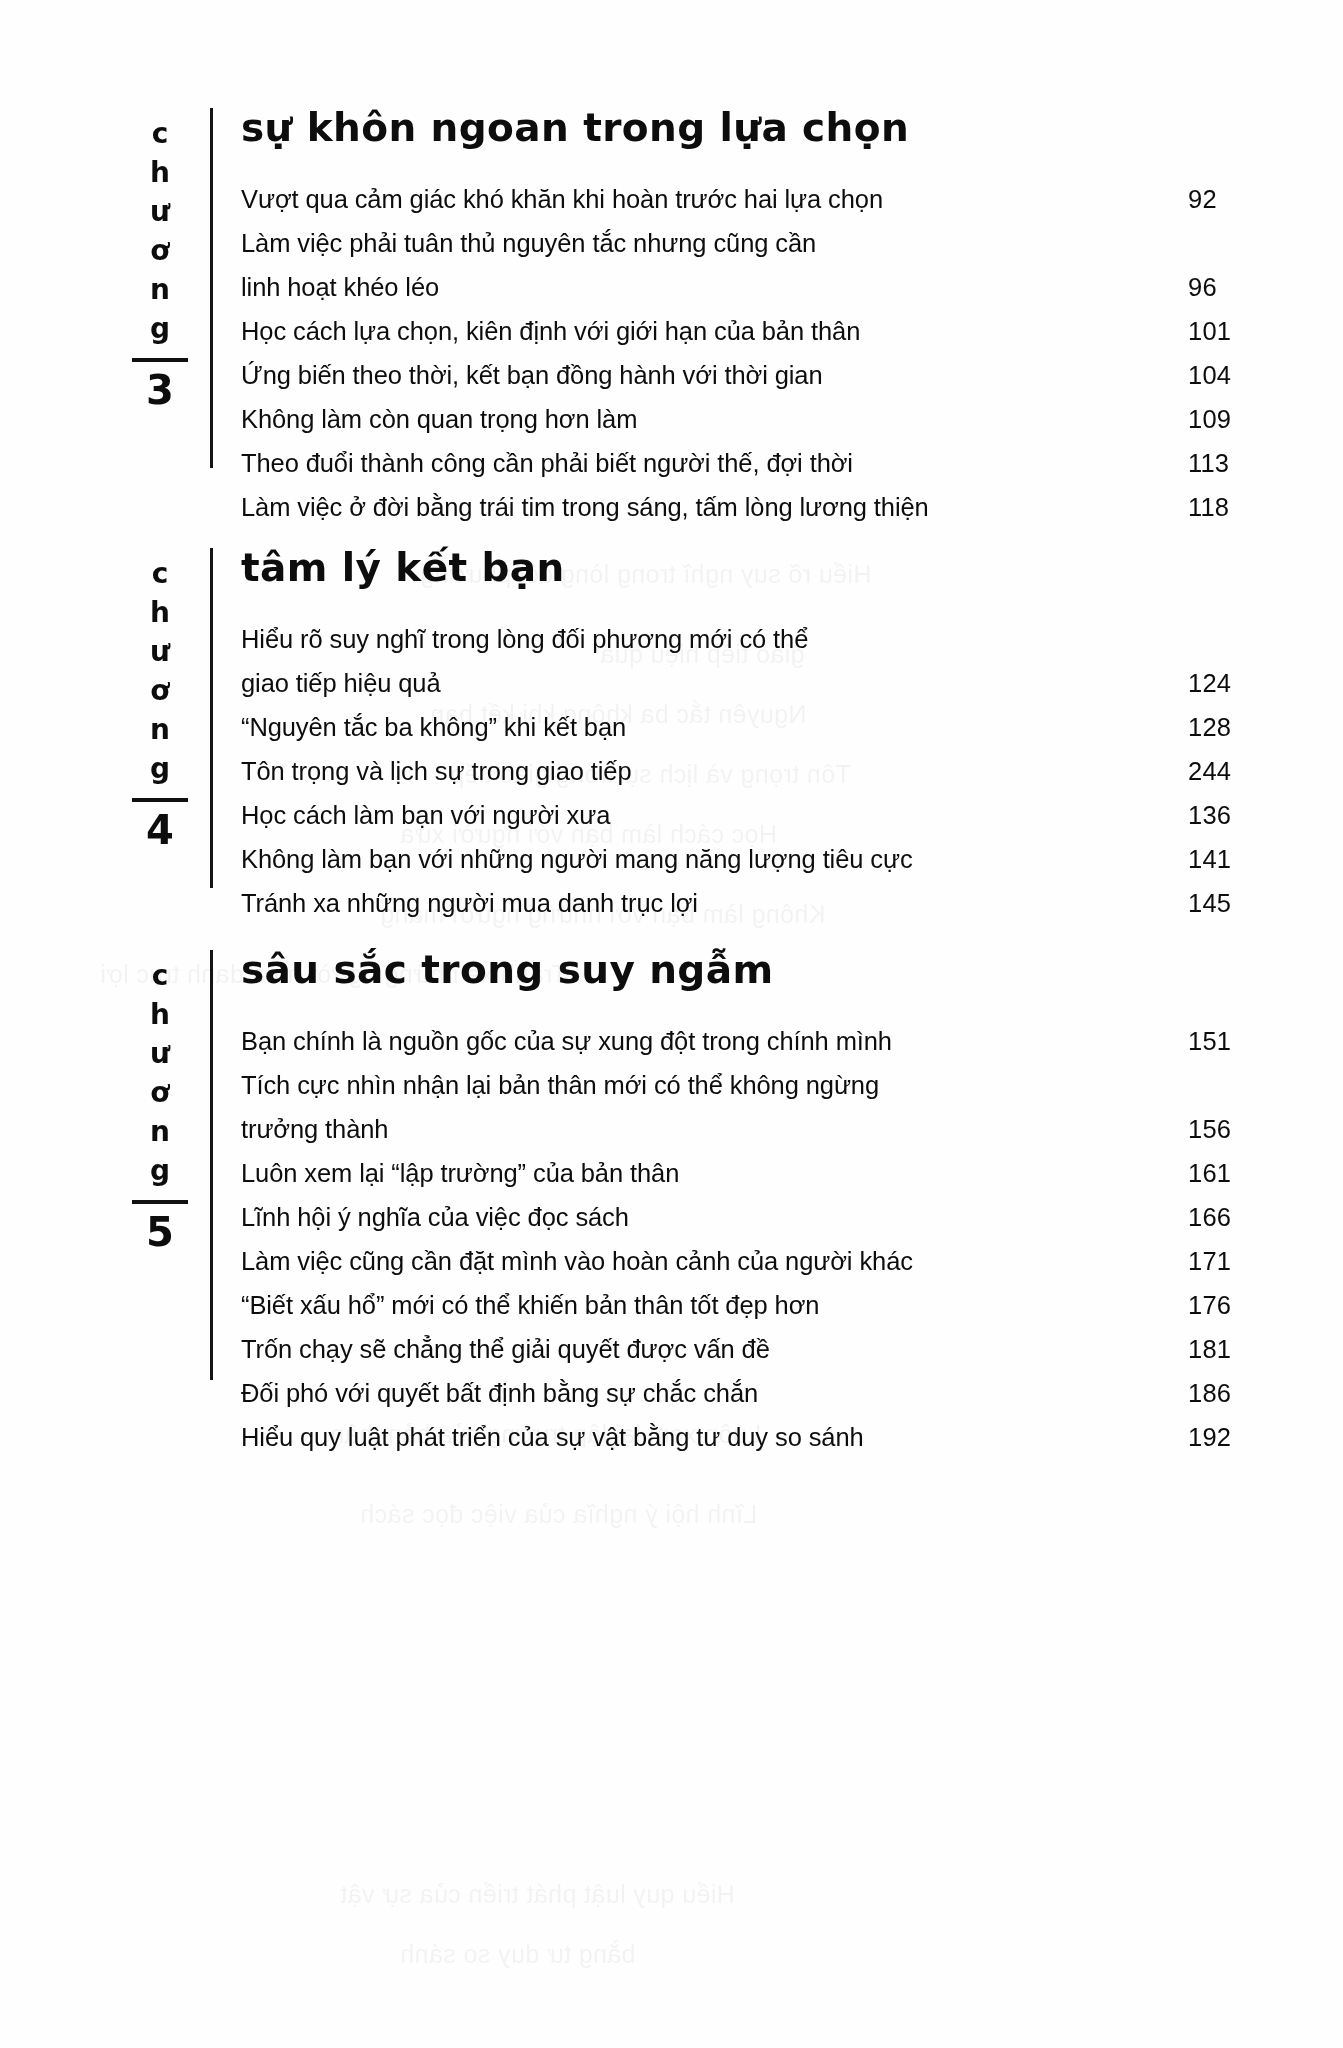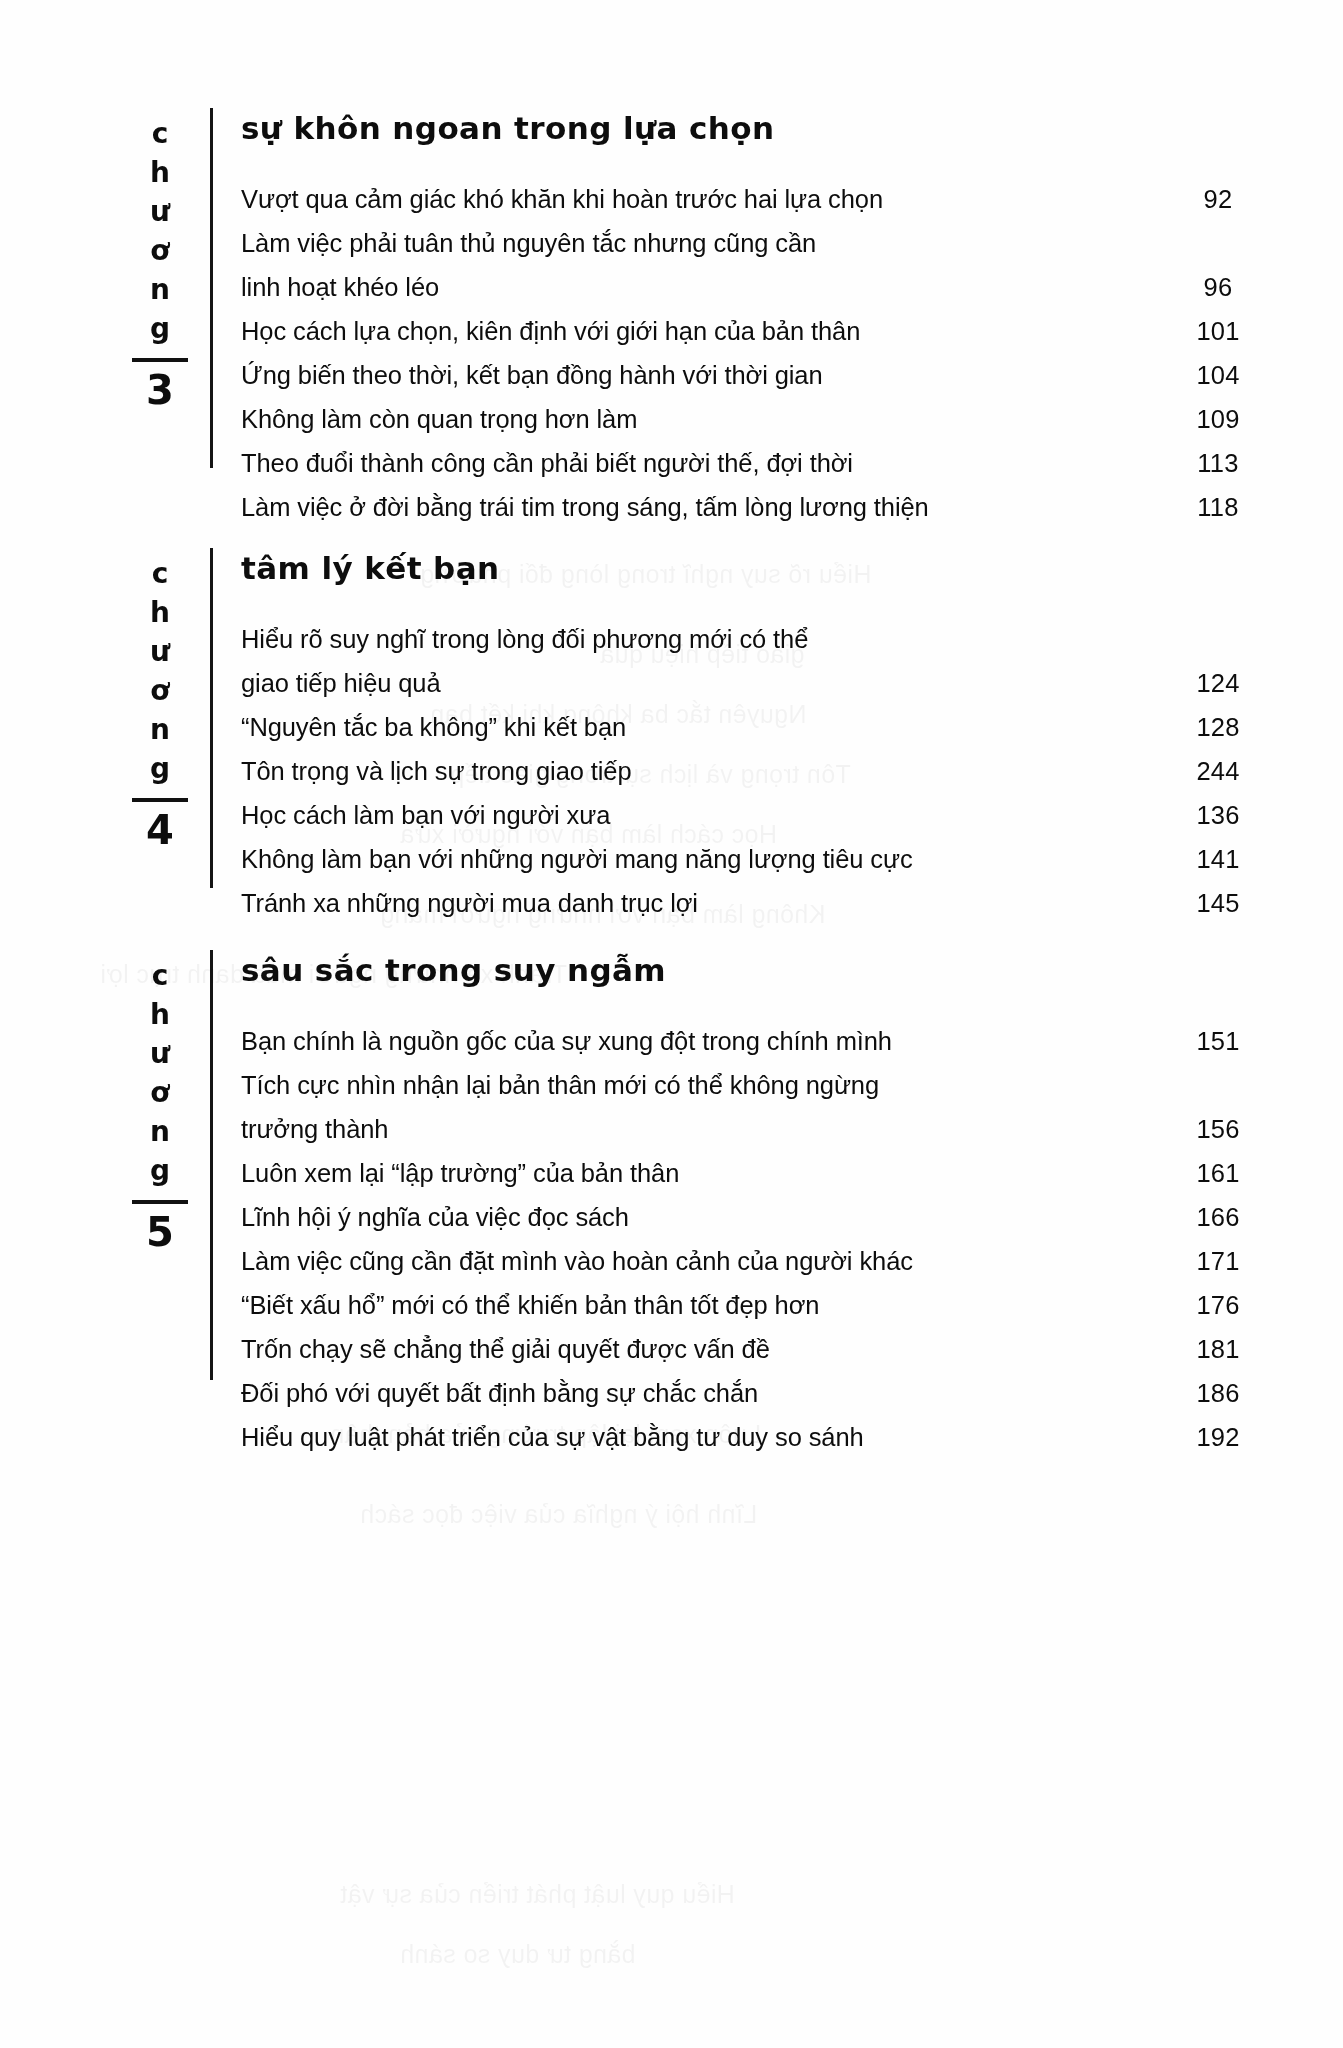--- a/index.html
+++ b/index.html
@@ -94,21 +94,21 @@
 
   
   .chapter-body {
     flex: 1;
     padding-right: 95px;
   }
 
   .chapter-heading {
     font-family: "DejaVu Sans", sans-serif;
     font-weight: 700;
-    font-size: 31px;
+    font-size: 39px;
     line-height: 40px;
     letter-spacing: 0.4px;
     margin: 0 0 32px 0;
     white-space: nowrap;
   }
 
   .entry {
     display: flex;
     align-items: baseline;
     font-size: 25.5px;
@@ -119,21 +119,21 @@
     flex: 0 1 auto;
     white-space: nowrap;
     letter-spacing: -0.1px;
   }
   .entry-spacer {
     flex: 1 1 auto;
     min-width: 10px;
   }
   .entry-page {
     flex: 0 0 60px;
-    text-align: center;
+    text-align: left;
     font-size: 25.5px;
     letter-spacing: 0.2px;
   }
   .entry.no-page .entry-page { visibility: hidden; }
 
   
   #chapter-3 { position: absolute; top: 108px;  left: 0; right: 0; }
   #chapter-4 { position: absolute; top: 548px;  left: 0; right: 0; }
   #chapter-5 { position: absolute; top: 950px;  left: 0; right: 0; }
 

